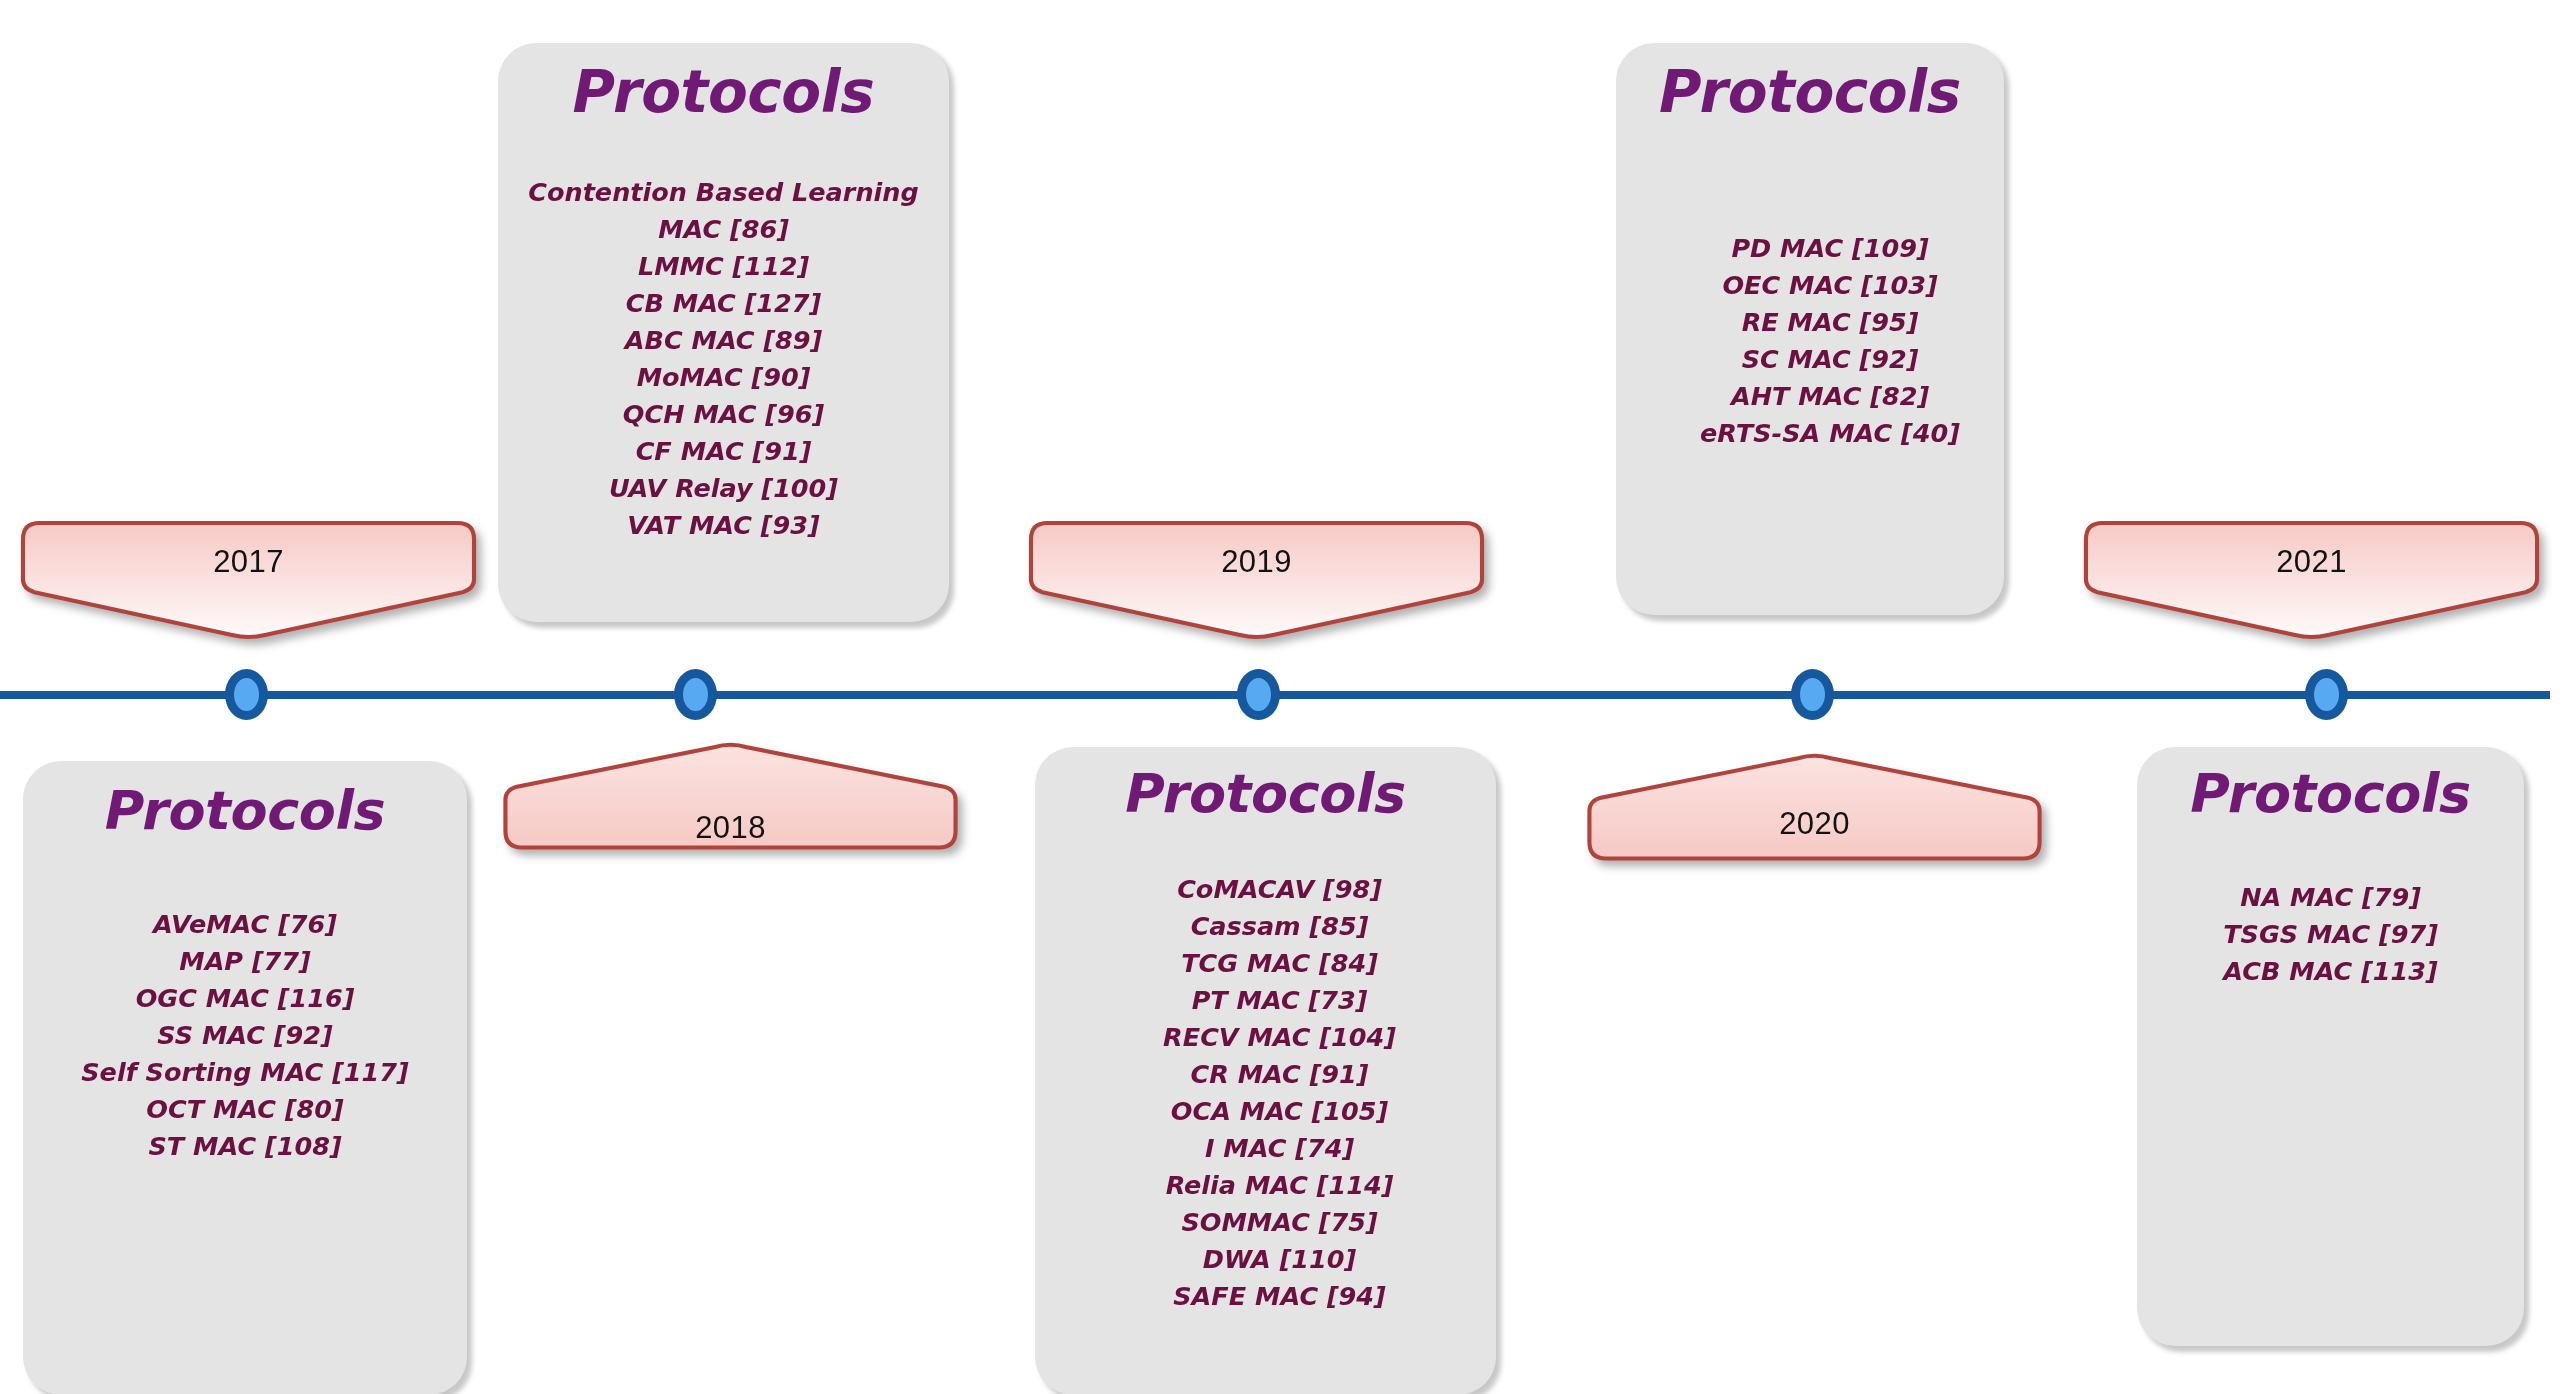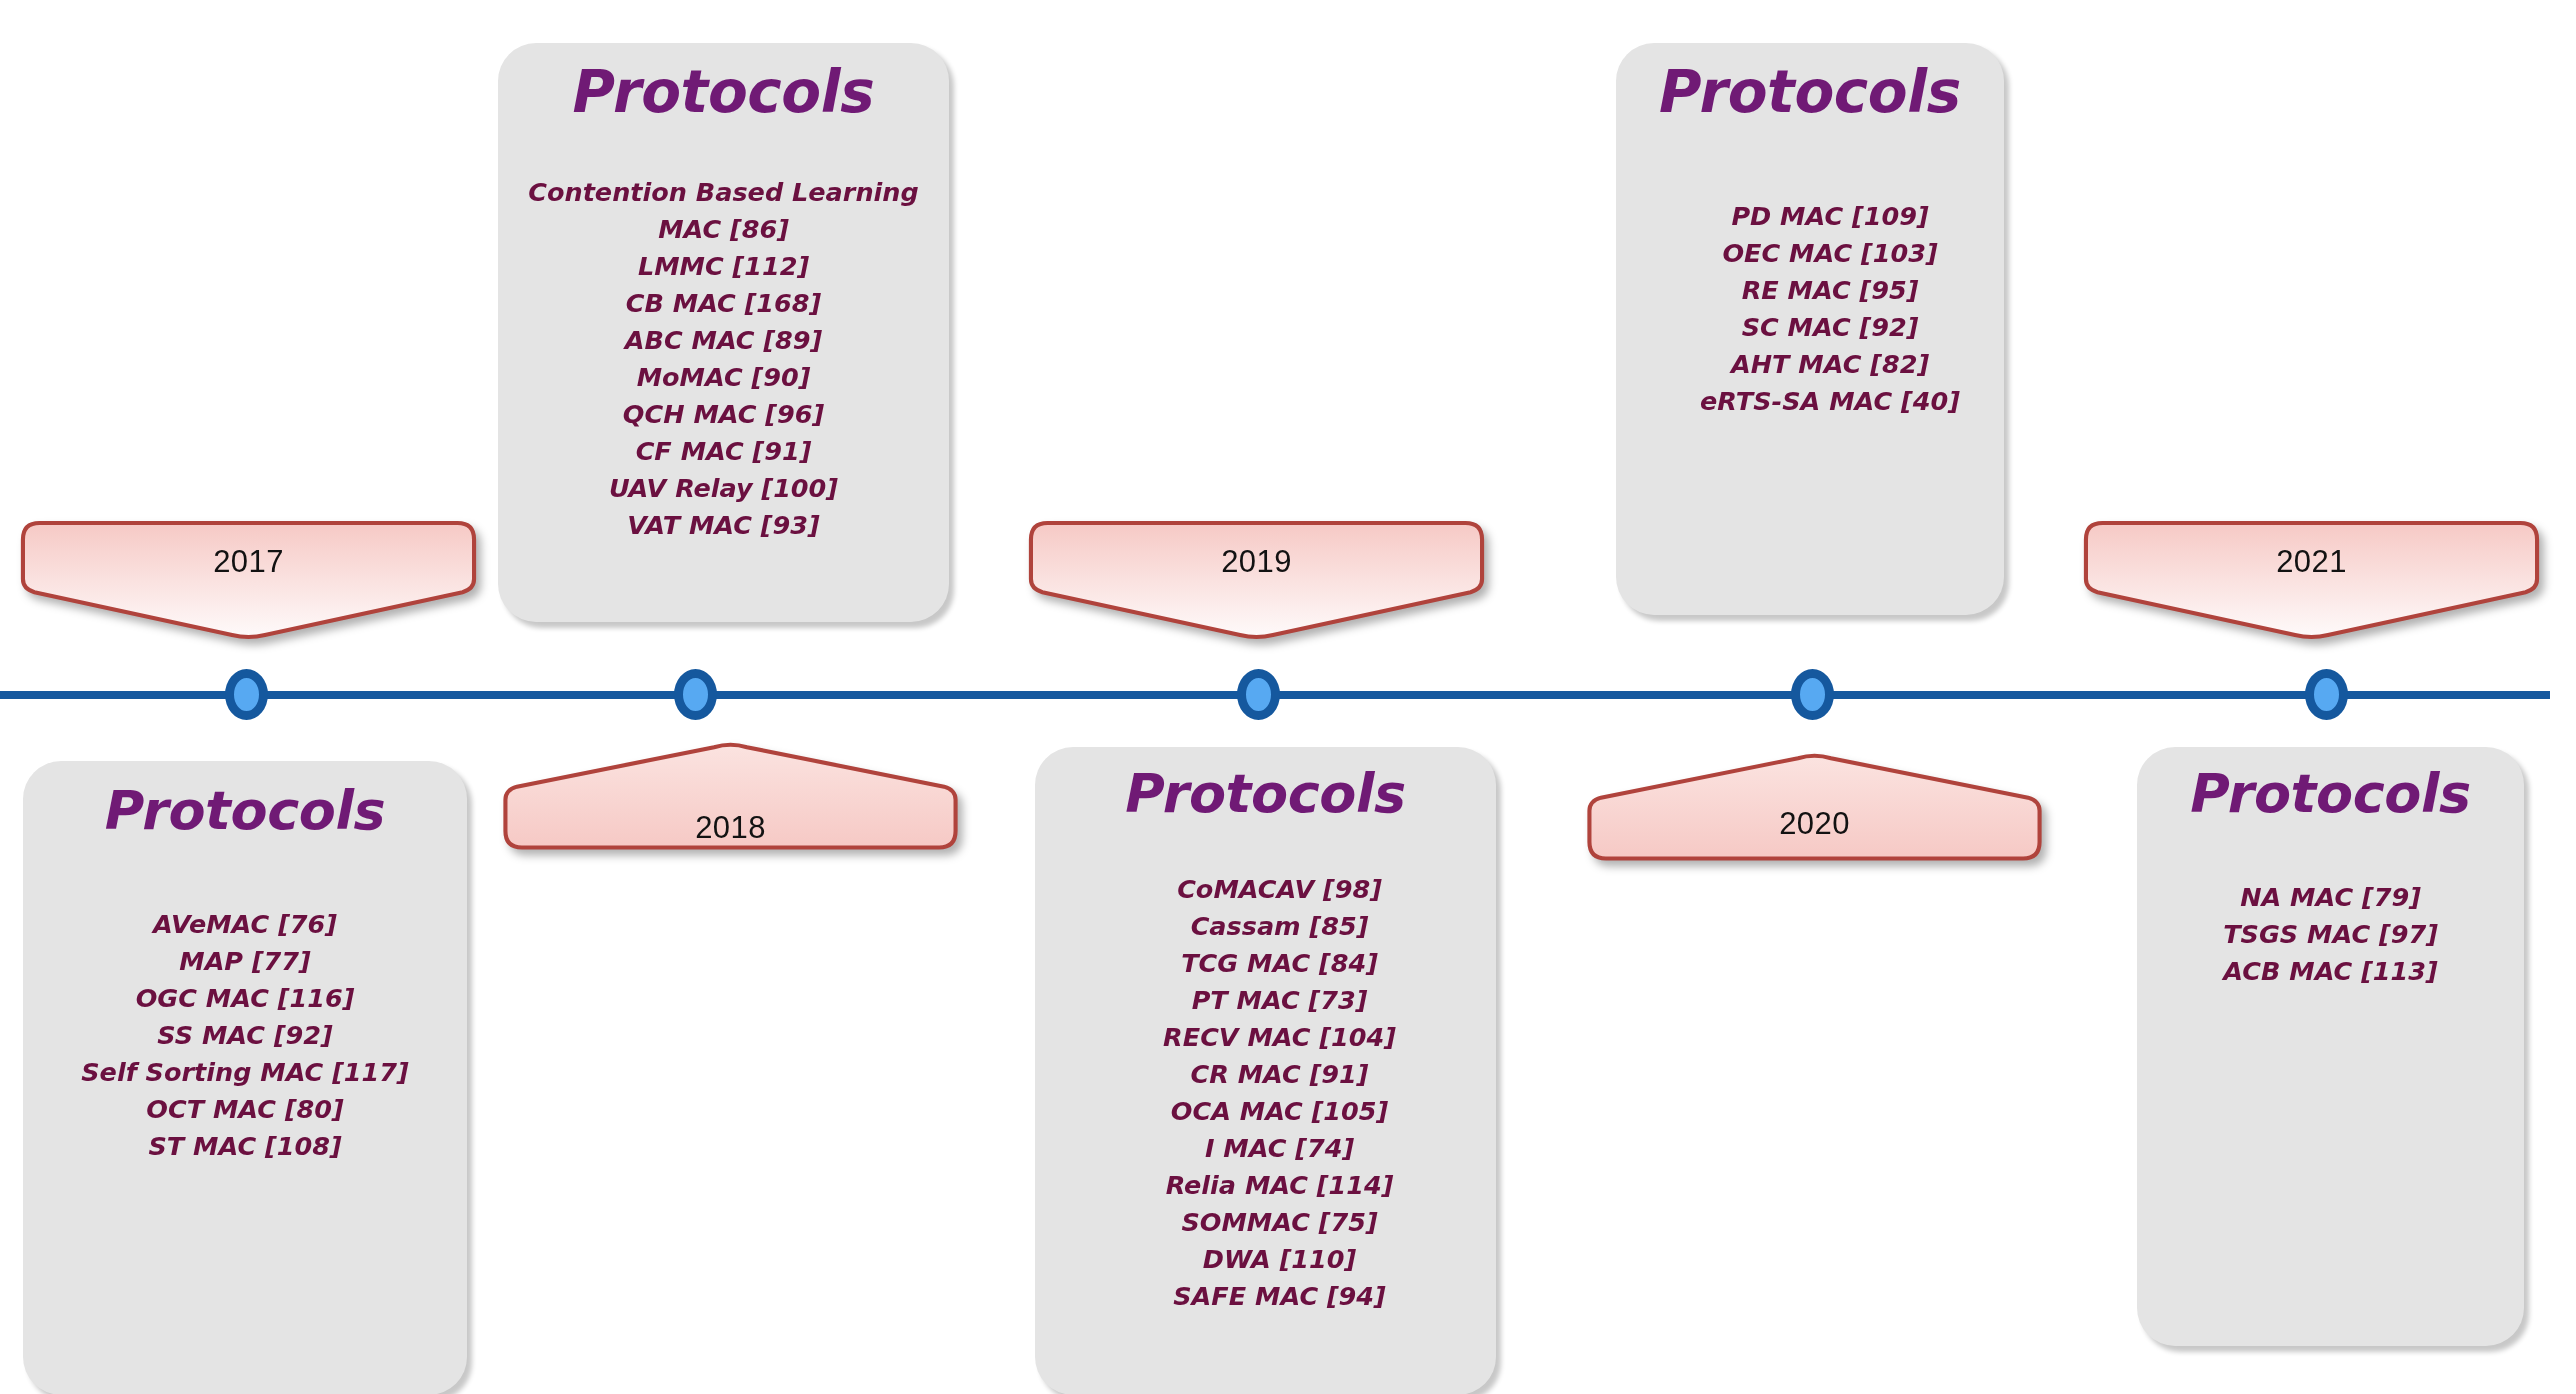--- a/index.html
+++ b/index.html
@@ -98,33 +98,33 @@
   <div class="axis-node" style="left:1237px;"></div>
   <div class="axis-node" style="left:1791px;"></div>
   <div class="axis-node" style="left:2305px;"></div>
 
   <div class="card" style="left:498px; top:43px; width:451px; height:579px; padding-top:15px;">
     <div class="card-title big">Protocols</div>
     <div class="card-list" style="margin-top:48px;">
       <div class="row">Contention Based Learning</div>
       <div class="row">MAC [86]</div>
       <div class="row">LMMC [112]</div>
-      <div class="row">CB MAC [168]</div>
+      <div class="row">CB MAC [127]</div>
       <div class="row">ABC MAC [89]</div>
       <div class="row">MoMAC [90]</div>
       <div class="row">QCH MAC [96]</div>
       <div class="row">CF MAC [91]</div>
       <div class="row">UAV Relay [100]</div>
       <div class="row">VAT MAC [93]</div>
     </div>
   </div>
 
   <div class="card" style="left:1616px; top:43px; width:388px; height:572px; padding-top:15px;">
     <div class="card-title big">Protocols</div>
-    <div class="card-list" style="margin-top:72px;padding-left:40px;">
+    <div class="card-list" style="margin-top:104px;padding-left:40px;">
       <div class="row">PD MAC [109]</div>
       <div class="row">OEC MAC [103]</div>
       <div class="row">RE MAC [95]</div>
       <div class="row">SC MAC [92]</div>
       <div class="row">AHT MAC [82]</div>
       <div class="row">eRTS-SA MAC [40]</div>
     </div>
   </div>
 
   <div class="card" style="left:23px; top:761px; width:444px; height:634px; padding-top:18px;">

